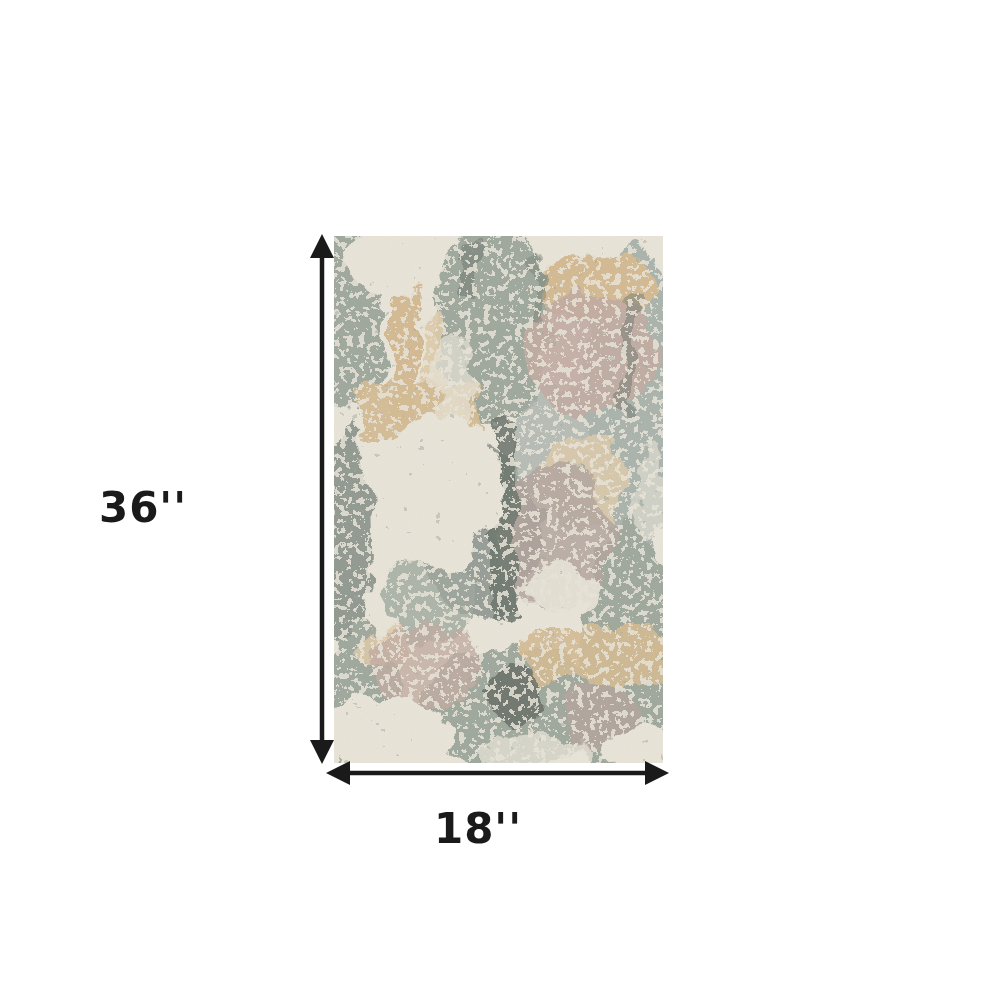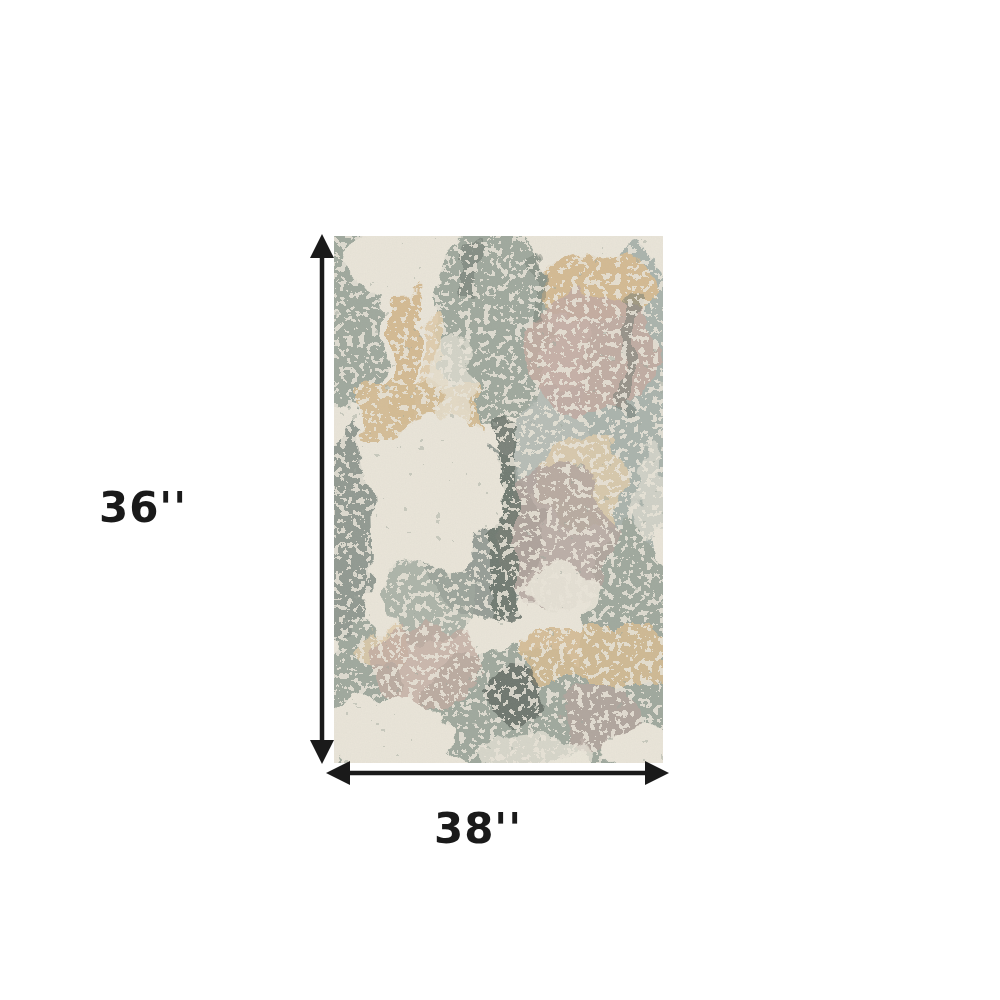--- a/index.html
+++ b/index.html
@@ -159,15 +159,15 @@
     </g>
     <g>
       <line class="ink-stroke" x1="344" y1="773" x2="652" y2="773"></line>
       <polygon class="ink-fill" points="326,773 350,761 350,785"></polygon>
       <polygon class="ink-fill" points="669,773 645,761 645,785"></polygon>
     </g>
   </svg>
 
   <div class="dim-label vertical">36''</div>
 
-  <div class="dim-label horizontal">38''</div>
+  <div class="dim-label horizontal">18''</div>
 
 </div>
 
 </body></html>

